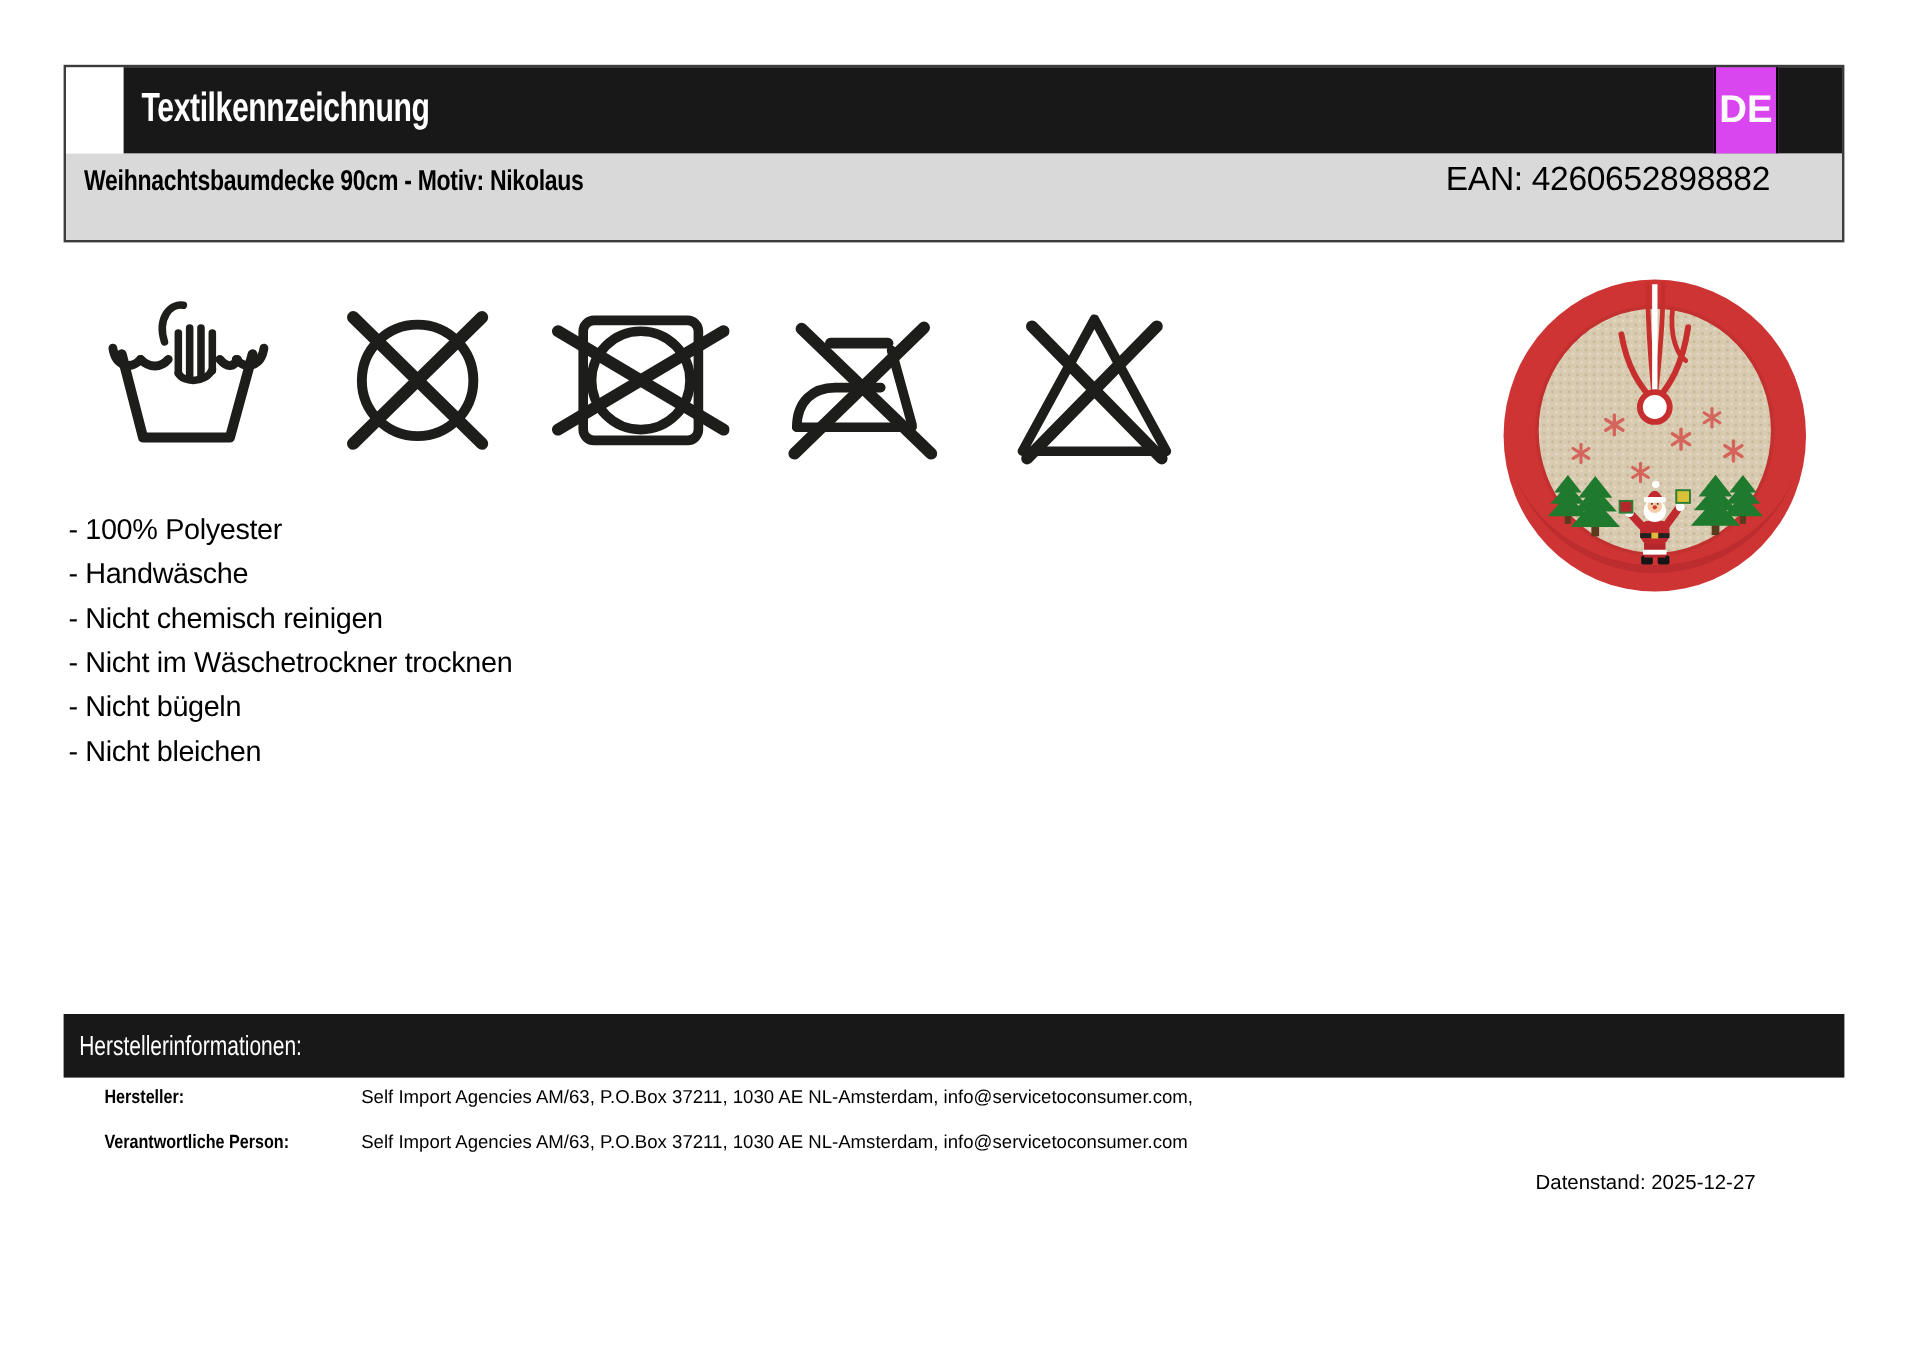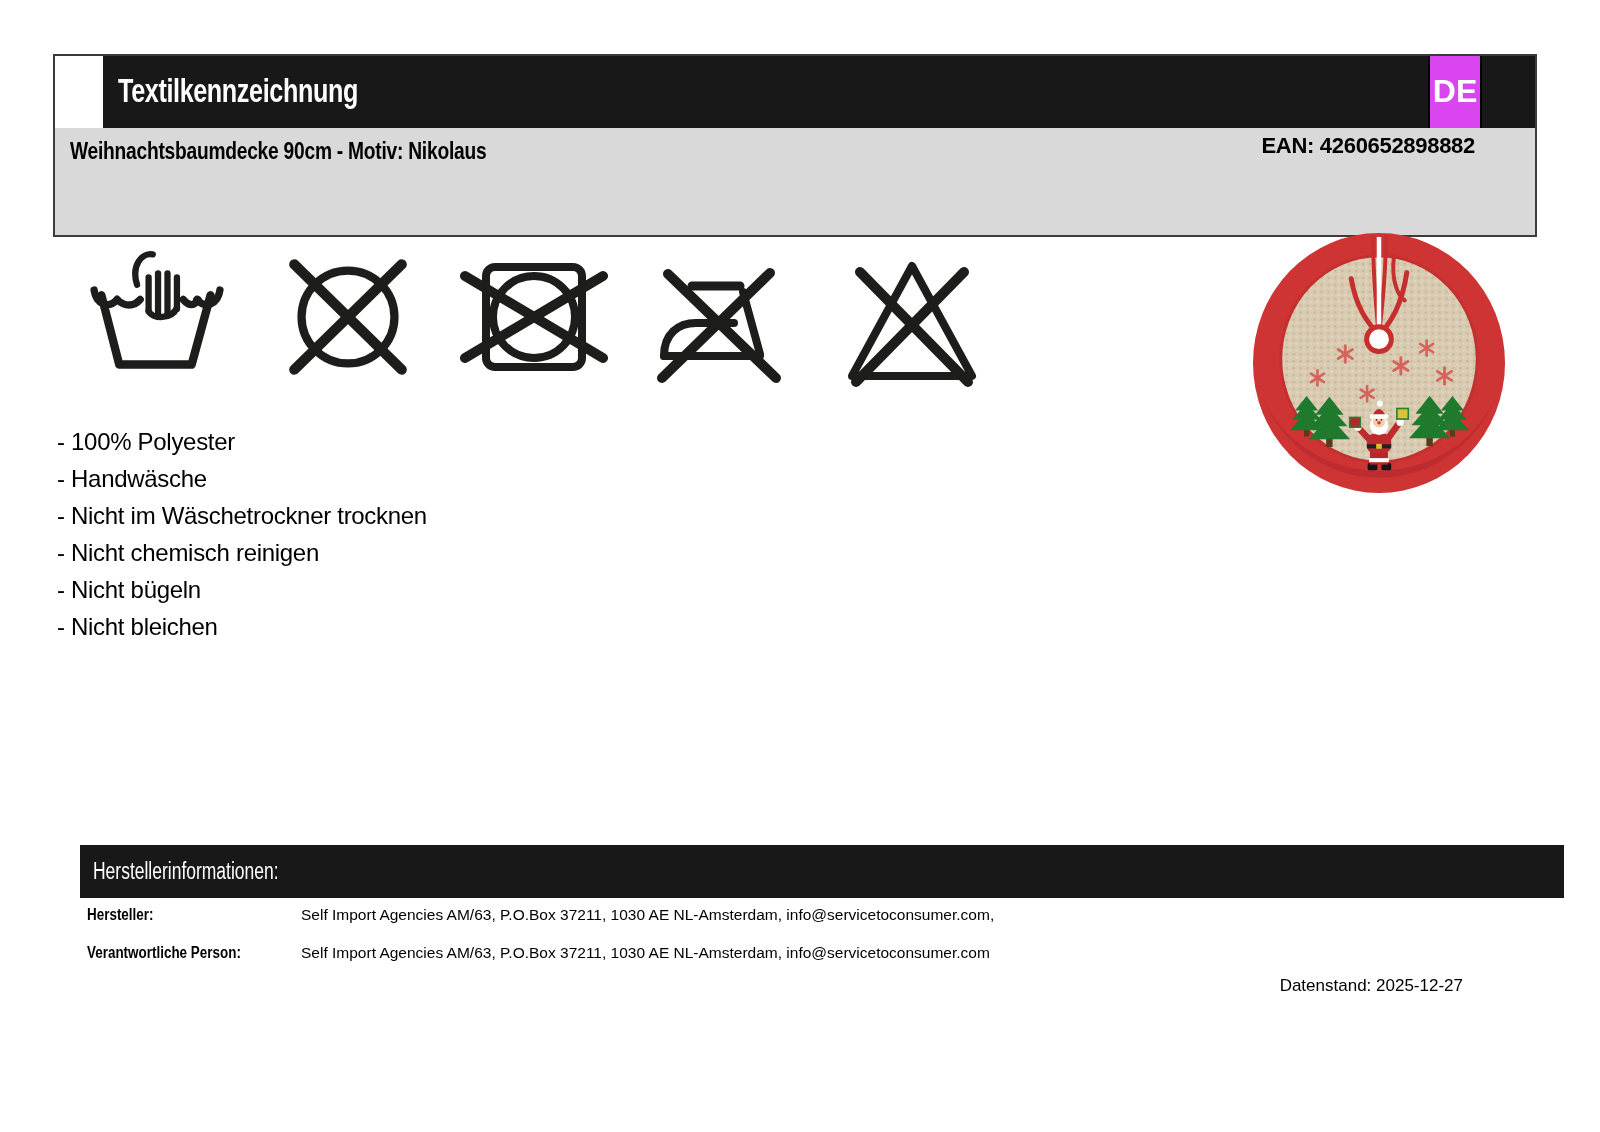--- a/index.html
+++ b/index.html
@@ -19,29 +19,29 @@
     position:absolute; left:15px; top:50%;
     color:#fff; font-size:34px; font-weight:bold; letter-spacing:-0.5px;
     transform:translateY(-54%) scaleX(0.74); transform-origin:0 50%;
     white-space:nowrap;
   }
   .de-cell {
     position:absolute; right:53px; top:0; width:54px; height:72px;
     background:#d946ef; border-left:2px solid #000; border-right:2px solid #000;
     color:#fff; font-size:32px; font-weight:bold; text-align:center; line-height:70px;
   }
-  .header-gray { position:relative; height:107px; background:#d9d9d9; }
+  .header-gray { position:relative; height:72px; background:#d9d9d9; }
   .product-title {
     position:absolute; left:15px; top:9px;
     font-size:24px; font-weight:bold; letter-spacing:-0.3px;
     transform:scaleX(0.80); transform-origin:0 0; white-space:nowrap;
   }
   .ean {
     position:absolute; right:60px; top:5px;
-    font-size:22px; font-weight:bold; letter-spacing:-0.3px; white-space:nowrap;
+    font-size:28px; font-weight:normal; letter-spacing:-0.3px; white-space:nowrap;
   }
   
   .symbol { position:absolute; }
   .symbol svg { width:100%; height:100%; display:block; }
   .sym-1 { left:86px;  top:246px; width:142px; height:128px; }
   .sym-2 { left:284px; top:254px; width:128px; height:126px; }
   .sym-3 { left:460px; top:260px; width:148px; height:114px; }
   .sym-4 { left:648px; top:264px; width:148px; height:124px; }
   .sym-5 { left:842px; top:254px; width:140px; height:136px; }
   
@@ -50,21 +50,20 @@
   
   .notes { position:absolute; left:57px; top:423px; list-style:none; }
   .notes li {
     font-size:24px; letter-spacing:-0.3px; height:37px; line-height:37px;
     white-space:nowrap;
   }
   
   .mfr-bar {
     position:absolute; left:53px; top:845px; width:1484px; height:53px;
     background:#181818;
-    margin-left:27px;
   }
   .mfr-bar-label {
     position:absolute; left:13px; top:50%;
     color:#fff; font-size:23px;
     transform:translateY(-52%) scaleX(0.76); transform-origin:0 50%;
     white-space:nowrap;
   }
   .mrow { position:absolute; height:22px; white-space:nowrap; }
   .mrow-1 { top:906px; }
   .mrow-2 { top:944px; }
@@ -211,22 +210,22 @@
         <path d="M-9,-17 Q0,-36 9,-17 Z" fill="#c02a2e"></path>
         <rect x="-11.5" y="-20" width="23" height="5.5" rx="2.5" fill="#ffffff"></rect>
         <circle cx="1" cy="-33" r="3.8" fill="#ffffff"></circle>
       </g>
     </svg>
   </div>
 
   <ul class="notes">
     <li>- 100% Polyester</li>
     <li>- Handwäsche</li>
+    <li>- Nicht chemisch reinigen</li>
     <li>- Nicht im Wäschetrockner trocknen</li>
-    <li>- Nicht chemisch reinigen</li>
     <li>- Nicht bügeln</li>
     <li>- Nicht bleichen</li>
   </ul>
 
   <div class="mfr-bar">
     <span class="mfr-bar-label">Herstellerinformationen:</span>
   </div>
 
   <div class="mrow mrow-1">
     <span class="mlabel">Hersteller:</span>

